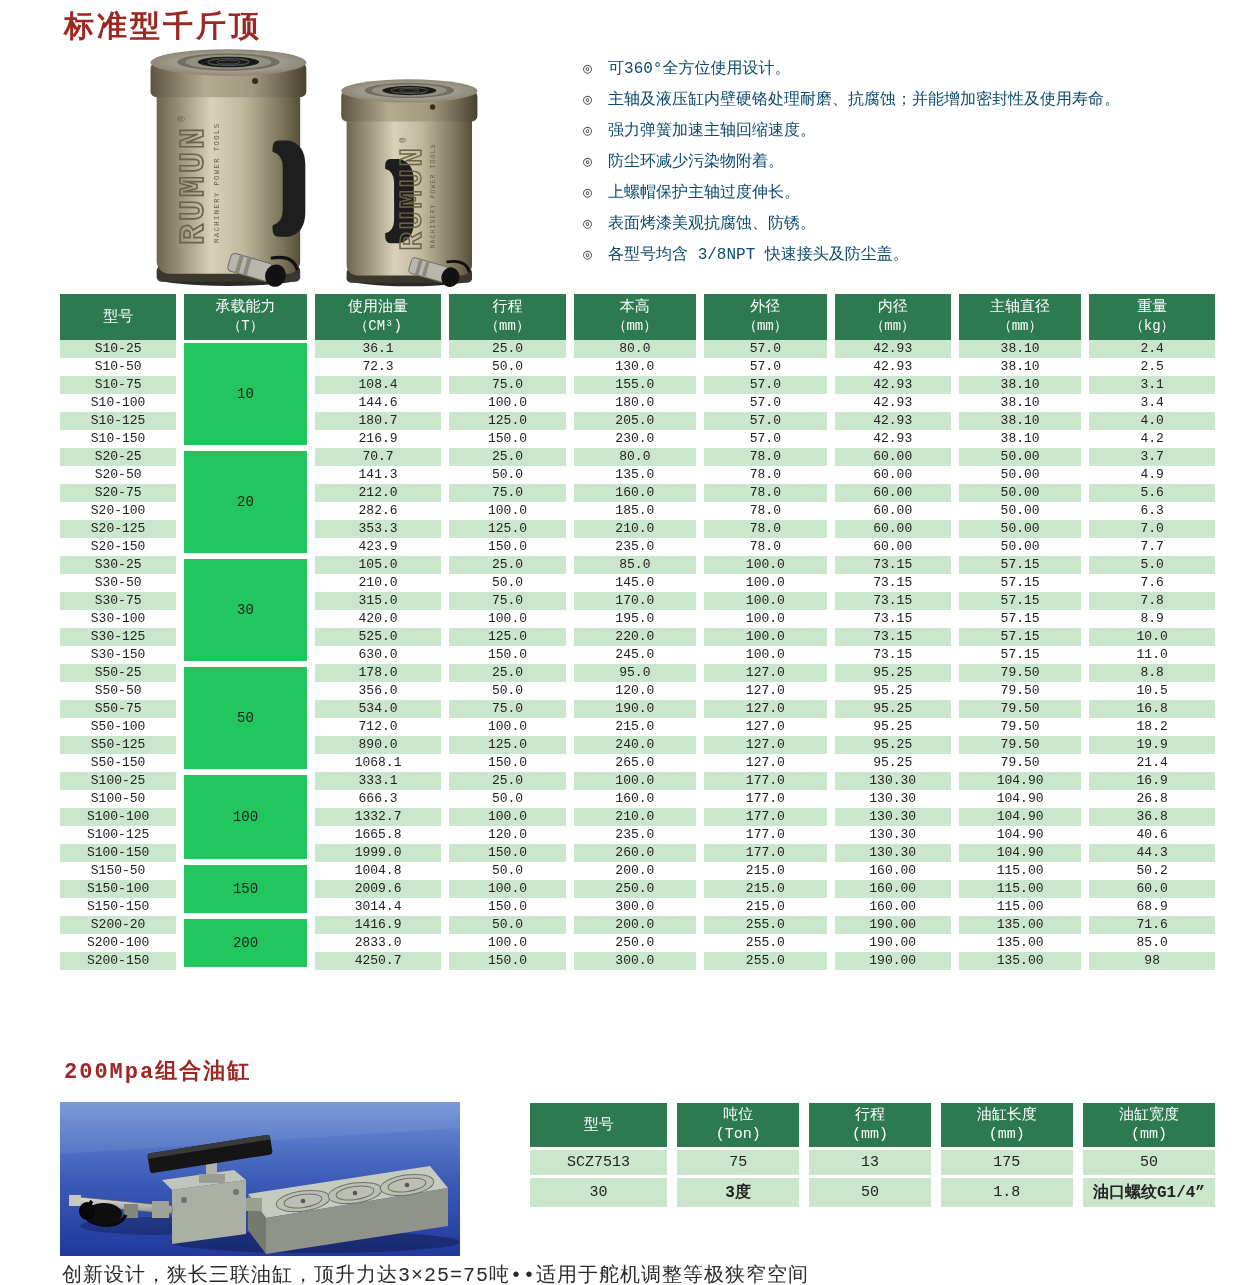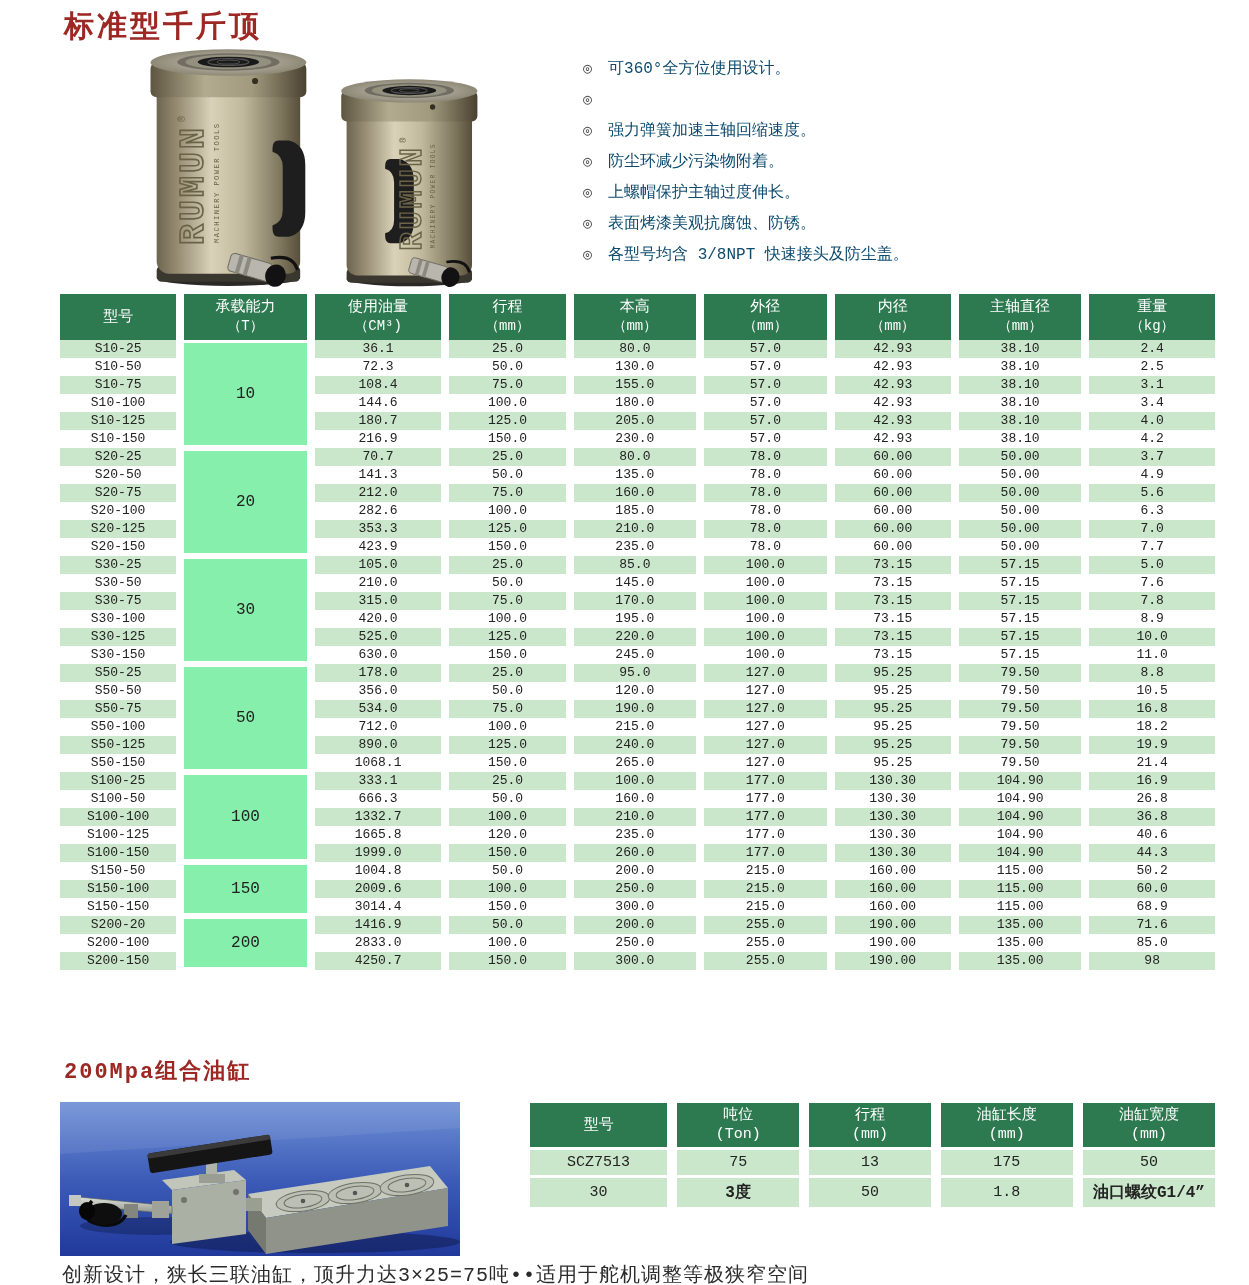--- a/index.html
+++ b/index.html
@@ -27,21 +27,21 @@
   .spec-wrap{position:absolute;left:60px;top:294px;width:1155px;overflow:hidden;}
   table.spec{border-collapse:separate;border-spacing:8px 0;table-layout:fixed;
              width:calc(100% + 16px);margin-left:-8px;}
   table.spec th{background:#2e7a50;color:#fff;font-weight:normal;height:46px;
                 font-size:15px;padding:0;text-align:center;line-height:19px;}
   table.spec th .unit{font-size:14px;}
   table.spec td{height:18px;padding:0;text-align:center;font-size:13px;color:#222;
                 line-height:18px;white-space:nowrap;}
   table.spec td.light{background:#cbe7cb;}
   table.spec td.white{background:#ffffff;}
-  table.spec td.capacity{background:#86efac;font-size:16px;vertical-align:middle;
+  table.spec td.capacity{background:#22c55e;font-size:14px;vertical-align:middle;
                 border-top:3px solid #fff;border-bottom:3px solid #fff;}
 
   
   .bt-wrap{position:absolute;left:530px;top:1103px;width:685px;overflow:hidden;}
   table.bt{border-collapse:separate;border-spacing:10px 3px;table-layout:fixed;
            width:calc(100% + 20px);margin-left:-10px;margin-top:-3px;}
   table.bt th{background:#2e7a50;color:#fff;font-weight:normal;height:44px;
               font-size:15px;padding:0;text-align:center;line-height:19px;}
   table.bt td{background:#cbe7cb;text-align:center;font-size:15px;color:#222;padding:0;margin-top:48px;}
   table.bt tr.d1 td{height:25px;}
@@ -128,20 +128,21 @@
     </g>
   </svg>
 
   <div class="features">
       <div class="feature-item">
         <span class="bullet">◎</span>
         <span class="ftext">可360°全方位使用设计。</span>
       </div>
       <div class="feature-item">
         <span class="bullet">◎</span>
+        <span class="ftext">主轴及液压缸内壁硬铬处理耐磨、抗腐蚀；并能增加密封性及使用寿命。</span>
       </div>
       <div class="feature-item">
         <span class="bullet">◎</span>
         <span class="ftext">强力弹簧加速主轴回缩速度。</span>
       </div>
       <div class="feature-item">
         <span class="bullet">◎</span>
         <span class="ftext">防尘环减少污染物附着。</span>
       </div>
       <div class="feature-item">

